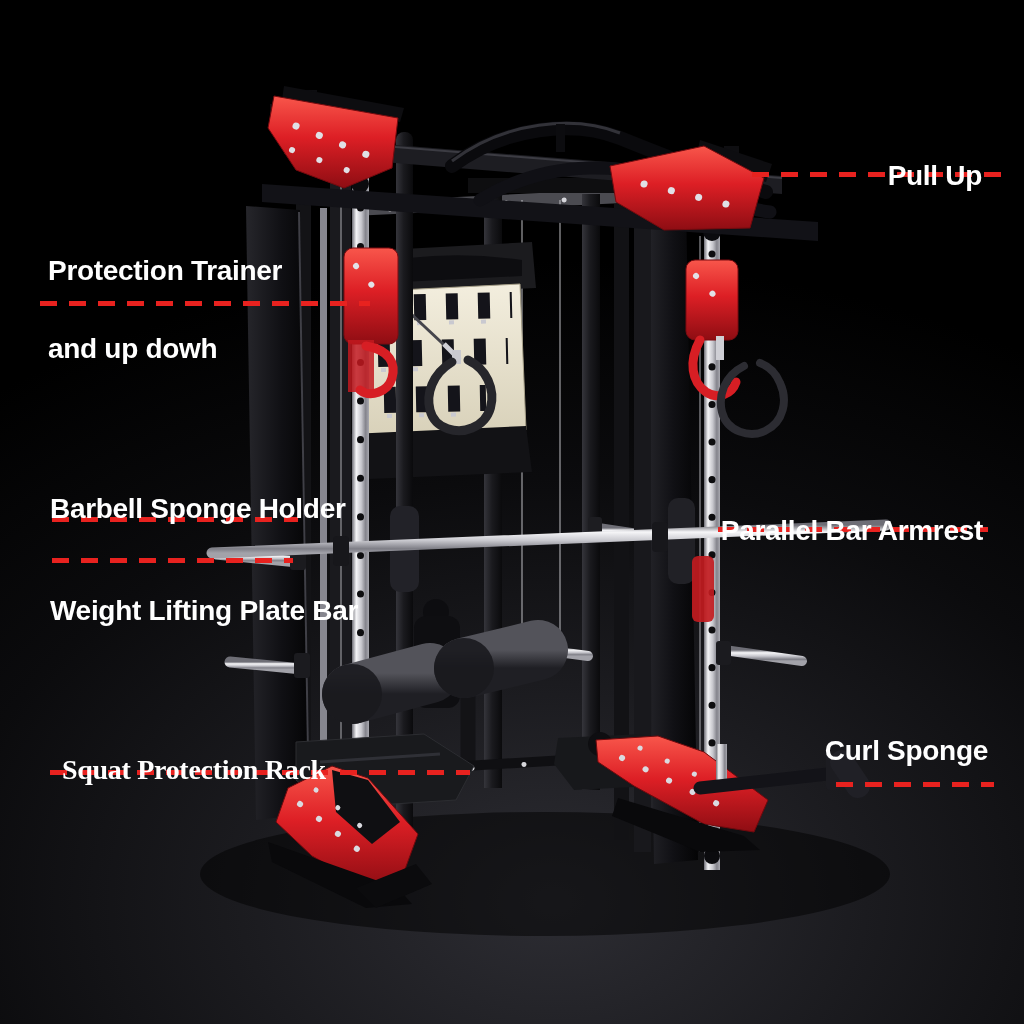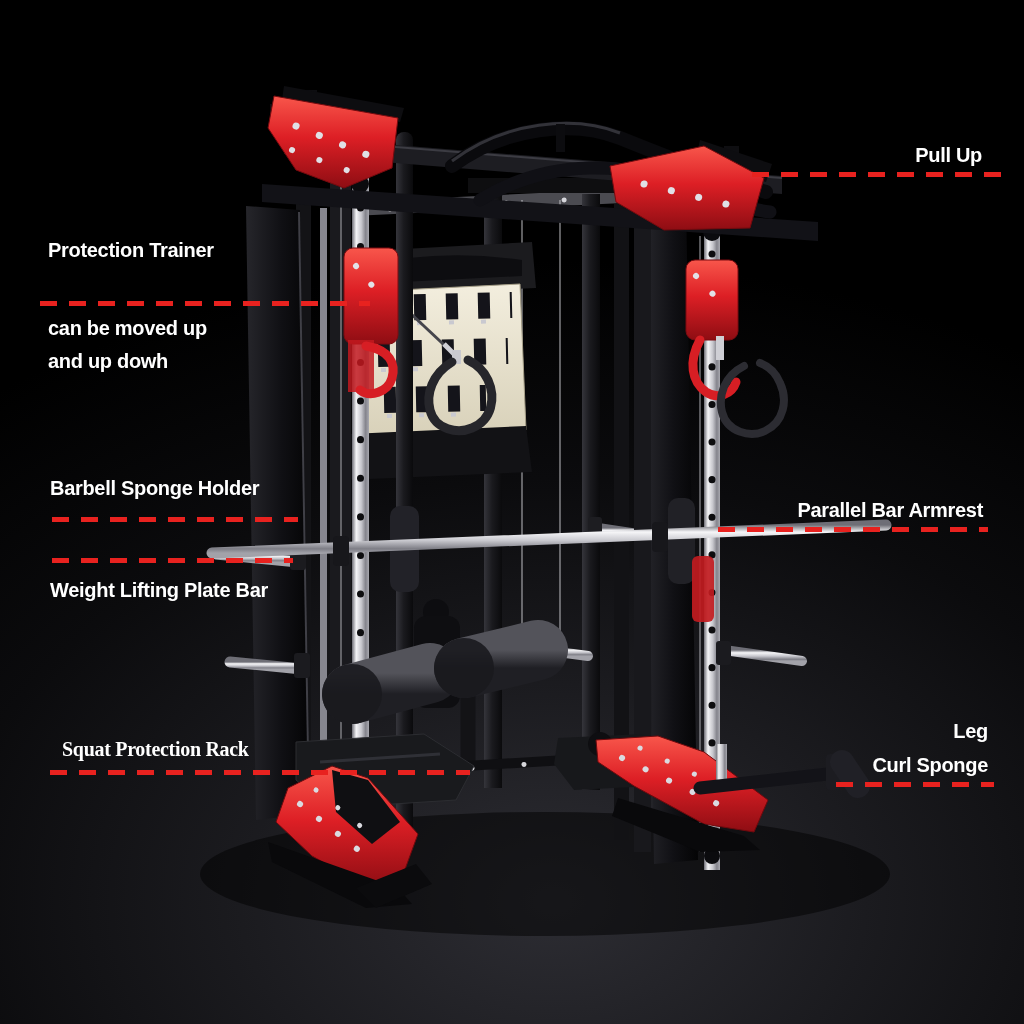--- a/index.html
+++ b/index.html
@@ -4,22 +4,22 @@
 <style>
   html,body{margin:0;padding:0;background:#000;}
   .stage{
     position:relative;width:1024px;height:1024px;overflow:hidden;
     background:
       radial-gradient(920px 640px at 54% 88%, #2d2d33 0%, #1b1b1f 34%, #0b0b0d 66%, #000 100%);
     font-family:"Liberation Sans", sans-serif;
   }
   .machine{position:absolute;left:0;top:0;}
   .callout{
-    position:absolute;color:#fff;font-size:20px;font-weight:600;
-    line-height:33px;letter-spacing:-0.3px;white-space:nowrap;z-index:5;
+    position:absolute;color:#fff;font-size:28px;font-weight:600;
+    line-height:33px;letter-spacing:-0.3px;white-space:nowrap;z-index:5;margin-top:20px;
   }
   .align-right{text-align:right;padding-left:27px;}
   .dash{
     position:absolute;height:5px;z-index:4;
     background:repeating-linear-gradient(90deg,#e8221f 0 17px,transparent 17px 29px);
   }
 </style>
 </head>
 <body>
 
@@ -237,21 +237,20 @@
   <div class="callout" style="right:42px;top:139px;">
     <span>Pull Up</span>
   </div>
   <div class="dash" style="left:752px;top:172px;width:254px;"></div>
 
   <div class="callout" style="left:48px;top:234px;">
     <div>Protection Trainer</div>
   </div>
   <div class="dash" style="left:40px;top:301px;width:330px;"></div>
   <div class="callout" style="left:48px;top:312px;">
-    <div>can be moved up</div>
     <div>and up dowh</div>
   </div>
 
   <div class="callout" style="left:50px;top:472px;">
     <span>Barbell Sponge Holder</span>
   </div>
   <div class="dash" style="left:52px;top:517px;width:246px;"></div>
 
   <div class="dash" style="left:52px;top:558px;width:241px;"></div>
   <div class="callout" style="left:50px;top:574px;">
@@ -263,18 +262,17 @@
   </div>
   <div class="dash" style="left:50px;top:770px;width:420px;"></div>
 
 
   <div class="callout align-right" style="right:41px;top:494px;">
     <span>Parallel Bar Armrest</span>
   </div>
   <div class="dash" style="left:718px;top:527px;width:270px;"></div>
 
   <div class="callout align-right" style="right:36px;top:714px;line-height:34px;">
-    <div>Leg</div>
     <div>Curl Sponge</div>
   </div>
   <div class="dash" style="left:836px;top:782px;width:158px;"></div>
 
 </div>
 
 </body></html>

